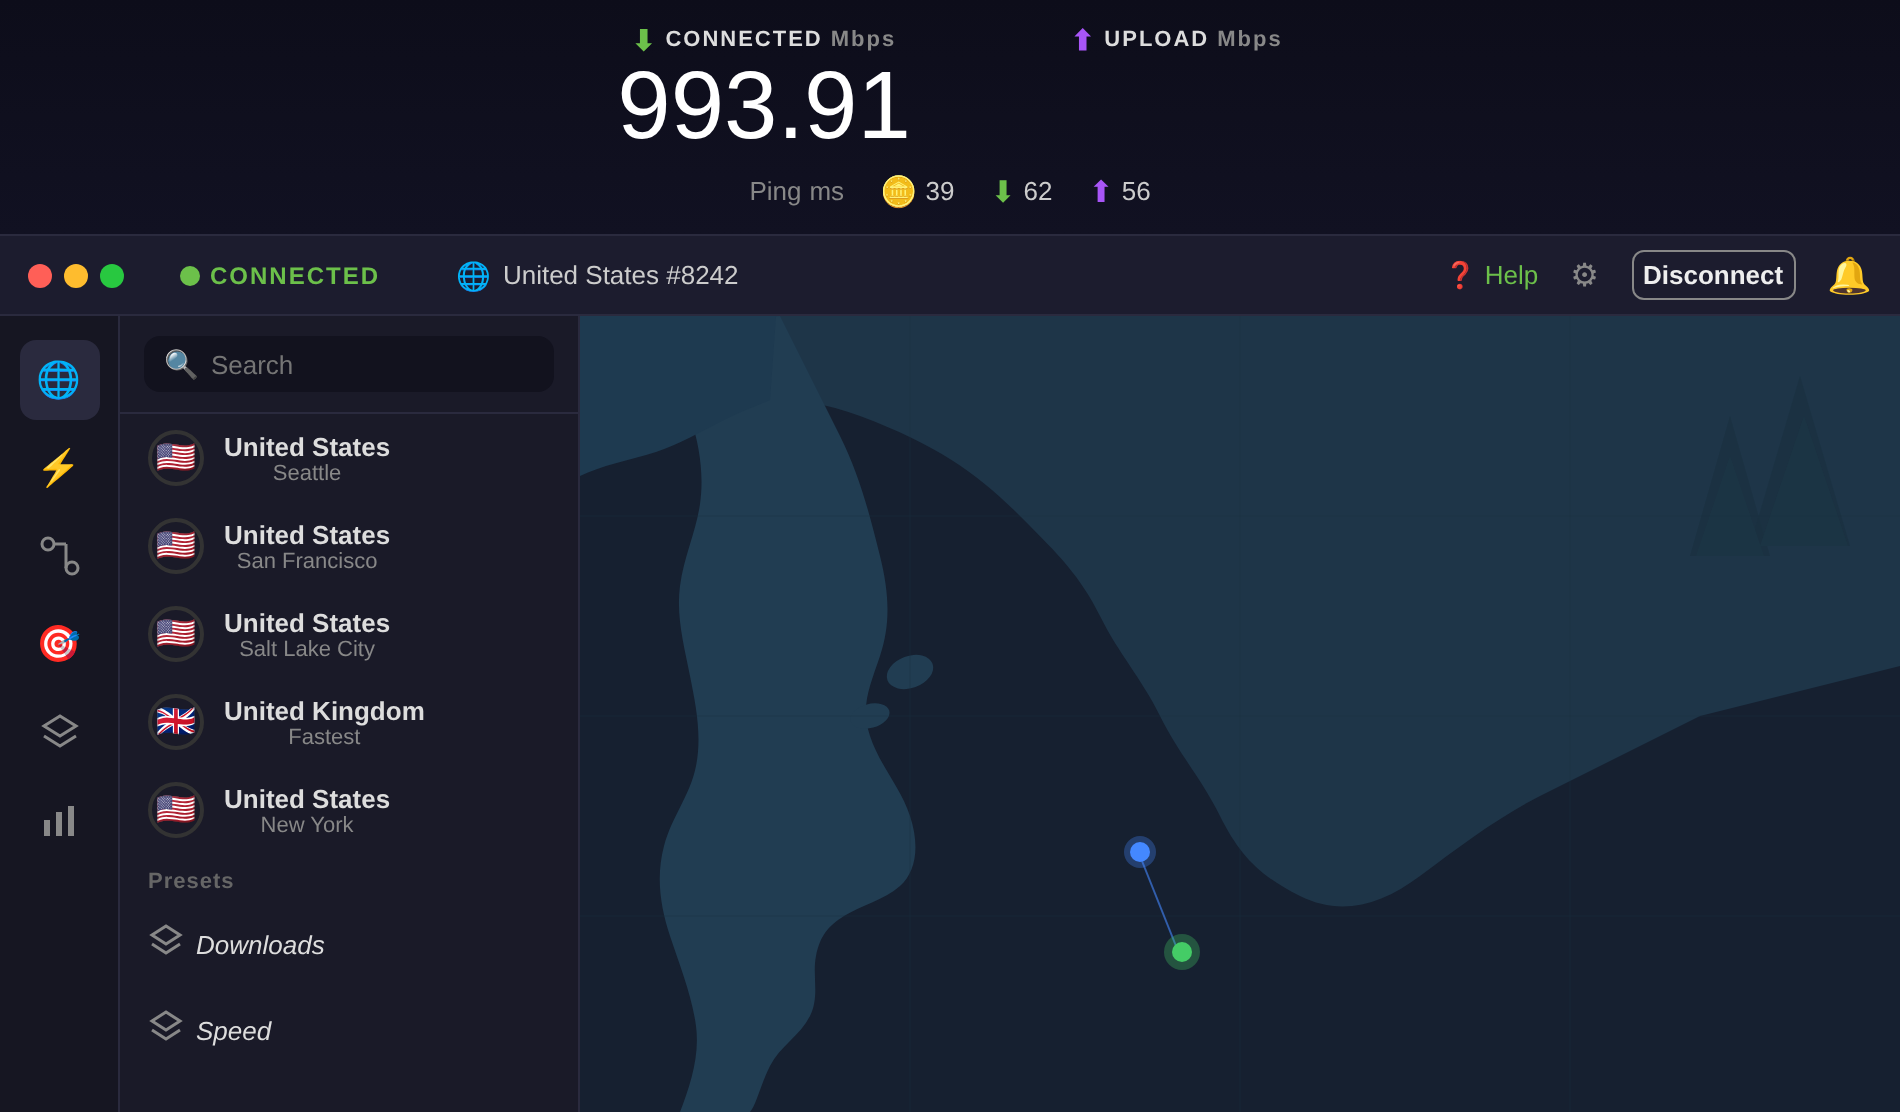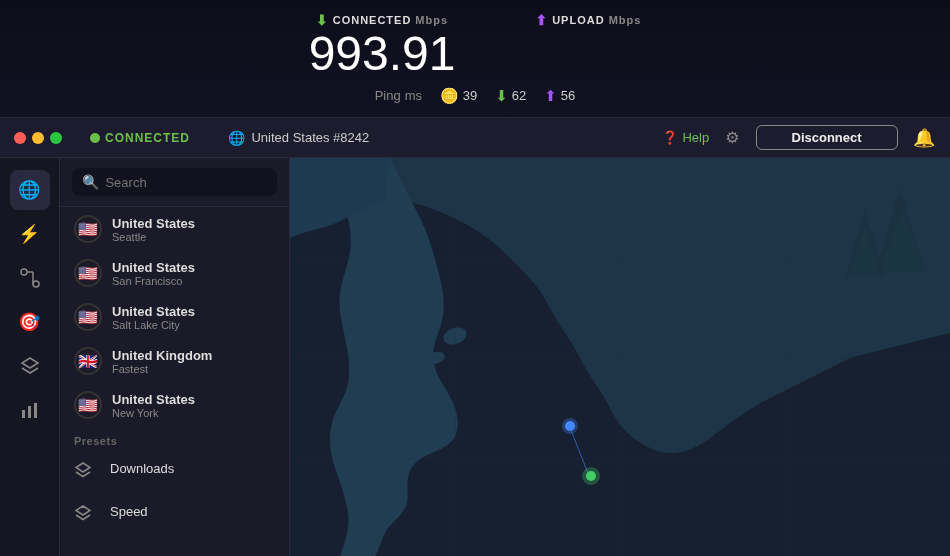--- a/index.html
+++ b/index.html
@@ -143,21 +143,21 @@
       color: #888;
       font-size: 16px;
       cursor: pointer;
     }
     .disconnect-btn {
       background: transparent;
       border: 1.5px solid #888;
       color: #eee;
       font-size: 13px;
       font-weight: 600;
-      padding: 4px 35px;
+      padding: 4px 5px;
       border-radius: 6px;
       cursor: pointer;
     }
     .notif-icon {
       color: #ff5f57;
       font-size: 18px;
       cursor: pointer;
     }
 
     
@@ -256,36 +256,39 @@
       display: flex;
       align-items: center;
       justify-content: center;
       font-size: 16px;
       flex-shrink: 0;
       overflow: hidden;
     }
     .location-text {
       display: flex;
       flex-direction: column;
+      align-items: center;
     }
     .location-country {
       font-size: 13px;
       font-weight: 600;
       color: #ddd;
     }
     .location-city {
       font-size: 11px;
       color: #888;
     }
 
     .preset-item {
       display: flex;
-      gap: 18px;
+      align-items: center;
+      gap: 6px;
       padding: 10px 14px;
       cursor: pointer;
+      font-style: italic;
     }
     .preset-icon {
       font-size: 18px;
       color: #888;
     }
     .preset-label {
       font-size: 13px;
       color: #ddd;
       font-weight: 500;
     }

